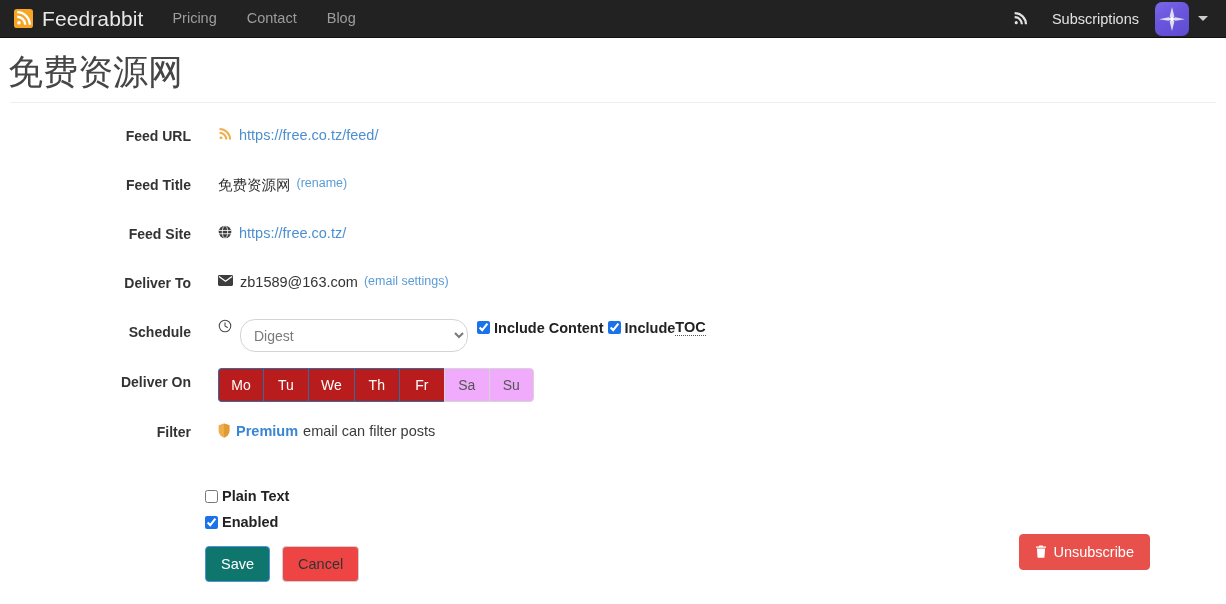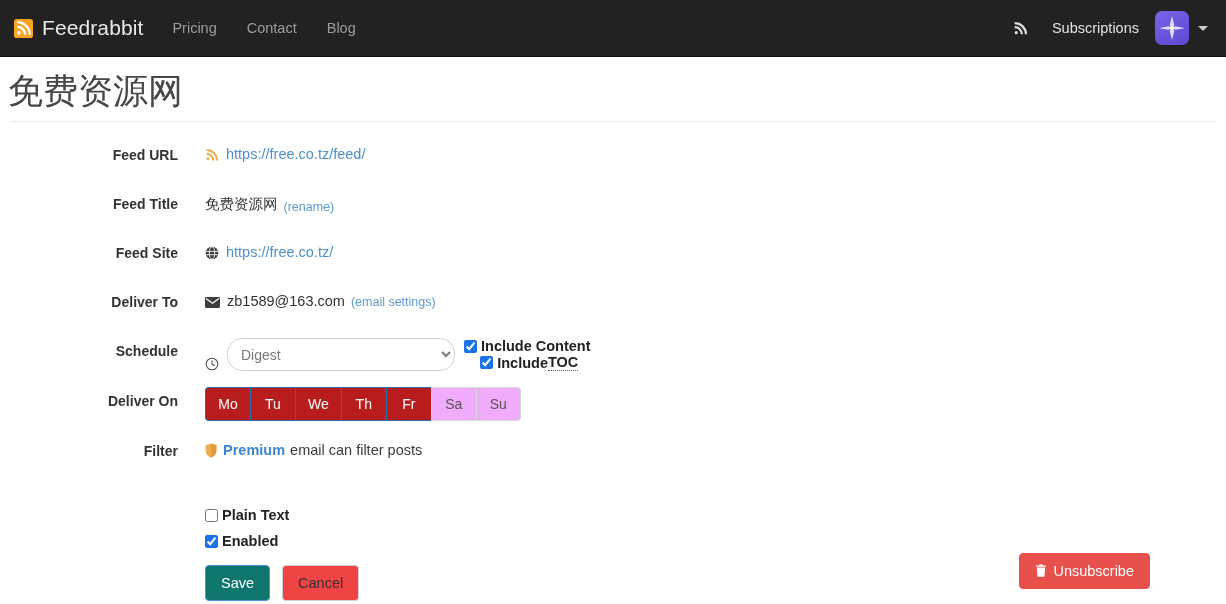--- a/index.html
+++ b/index.html
@@ -7,21 +7,21 @@
     margin: 0; padding: 0;
     width: 1226px; height: 604px;
     background: #ffffff;
     font-family: "Liberation Sans", sans-serif;
     -webkit-font-smoothing: antialiased;
     overflow: hidden;
   }
 
   
   .navbar {
-    height: 57px;
+    height: 38px;
     background: #222222;
     border-bottom: 1px solid #111;
     display: flex;
     align-items: center;
     padding: 0 14px 0 10px;
     position: relative;
   }
   .nav-left { display: flex; align-items: center; }
   .brand {
     display: flex; align-items: center;
@@ -85,37 +85,38 @@
     border-top: 1px solid #eeeeee;
     margin: 9px 10px 0 10px;
   }
 
   .form { padding-top: 18px; }
   .row {
     display: flex;
     align-items: flex-start;
     min-height: 34px;
     margin-bottom: 15px;
+    padding-left: 13px;
   }
   .row-label {
     width: 178px;
     text-align: right;
     font-size: 14px;
     font-weight: bold;
     color: #333333;
     padding-top: 7px;
     padding-right: 0;
   }
   .row-value {
     padding-left: 27px;
     padding-top: 6px;
     font-size: 14.5px;
     color: #333333;
     display: flex;
-    align-items: flex-end;
+    align-items: flex-start;
     flex-wrap: wrap;
   }
   .link { color: #4c8fd0; text-decoration: none; cursor: pointer; }
   .muted-link { color: #5b9bd5; font-size: 12.5px; cursor: pointer; }
   .val-icon { display: inline-flex; align-items: center; margin-right: 7px; line-height: 0; }
   .cn-title { color: #333; font-size: 14.5px; }
 
   
   .sched-icon { margin-right: 8px; display:inline-flex; align-items:center;}
   select.sched-select {
@@ -124,21 +125,21 @@
     padding: 3px 8px 3px 9px;
     font-size: 14px;
     color: #7a7a7a;
     font-family: "Liberation Sans", sans-serif;
     background: #ffffff;
     border: 1px solid #d4d4d4;
     border-radius: 15px;
     outline: none;
     cursor: pointer;
   }
-  .cb-group { display: flex; align-items: center; margin-left: 9px; flex-direction: column; }
+  .cb-group { display: flex; align-items: center; margin-left: 9px; }
   .cb-item { display: flex; align-items: center; font-size: 14.5px; font-weight: bold; color: #222; }
   .cb-item + .cb-item { margin-left: 4px; }
   input[type=checkbox].cb {
     width: 13px; height: 13px;
     margin: 0 4px 0 0;
     accent-color: #1a73e8;
     cursor: pointer;
   }
   .abbr { border-bottom: 1px dotted #555; cursor: help; }
 

